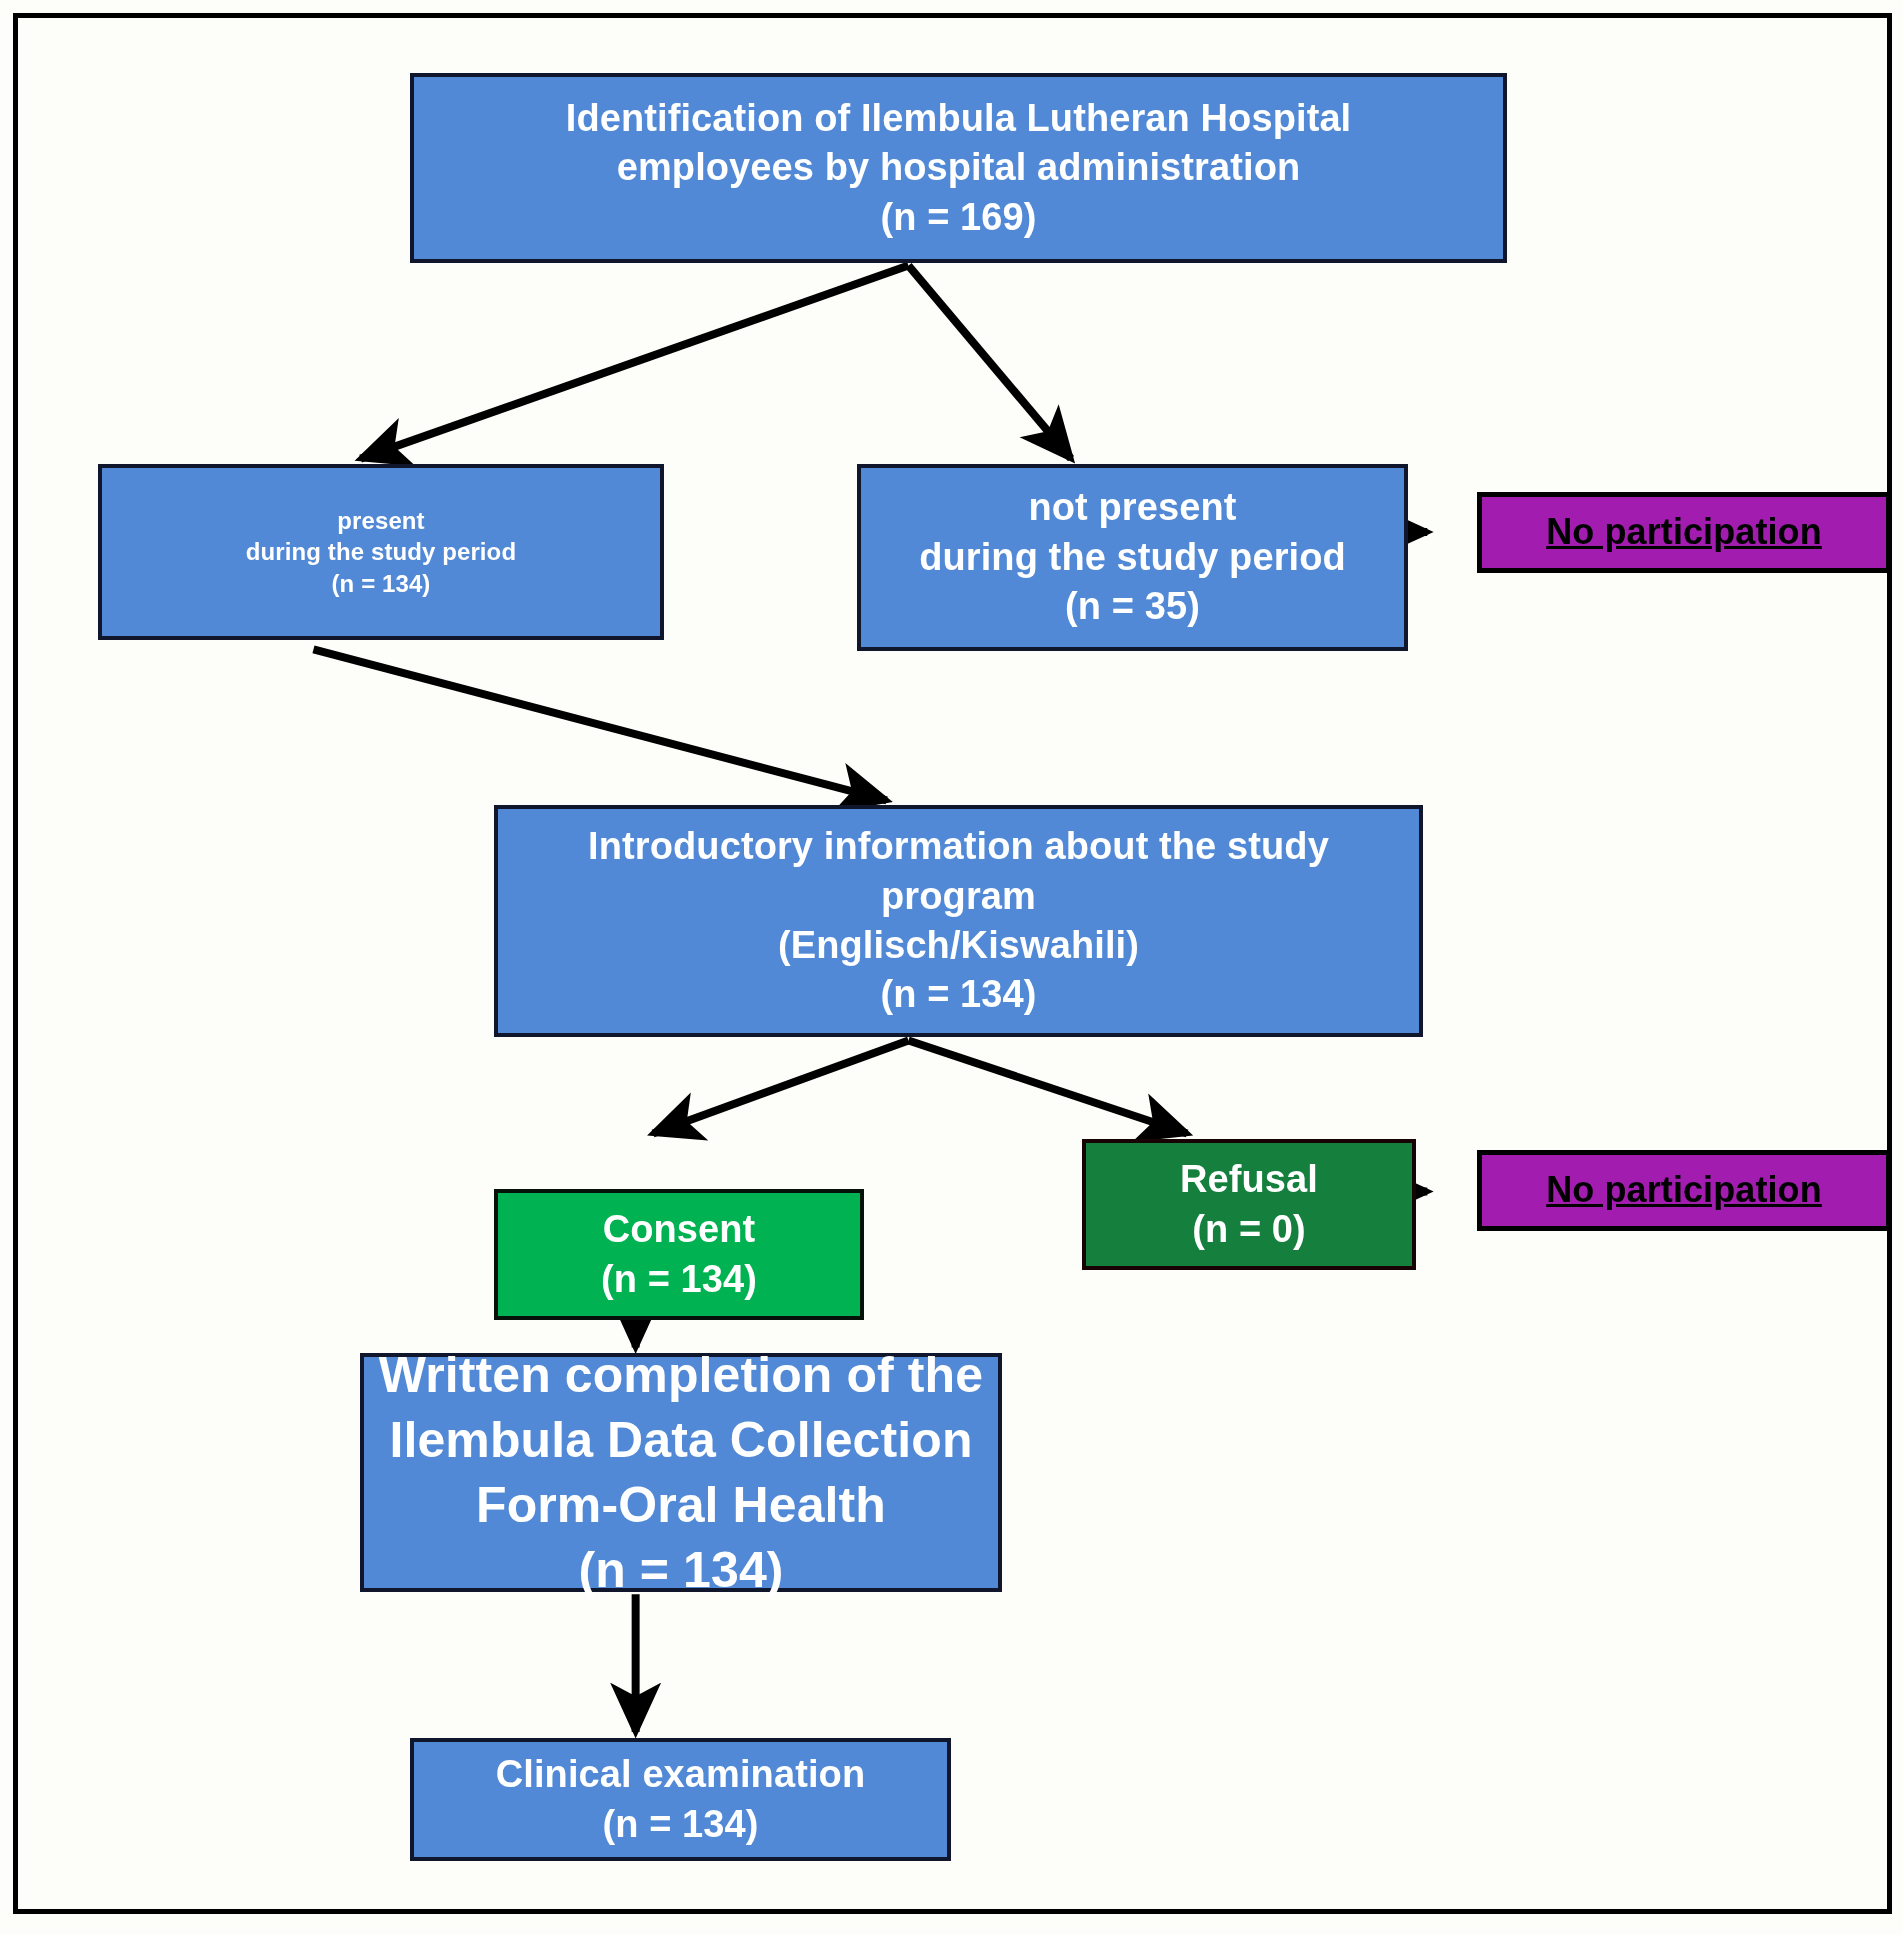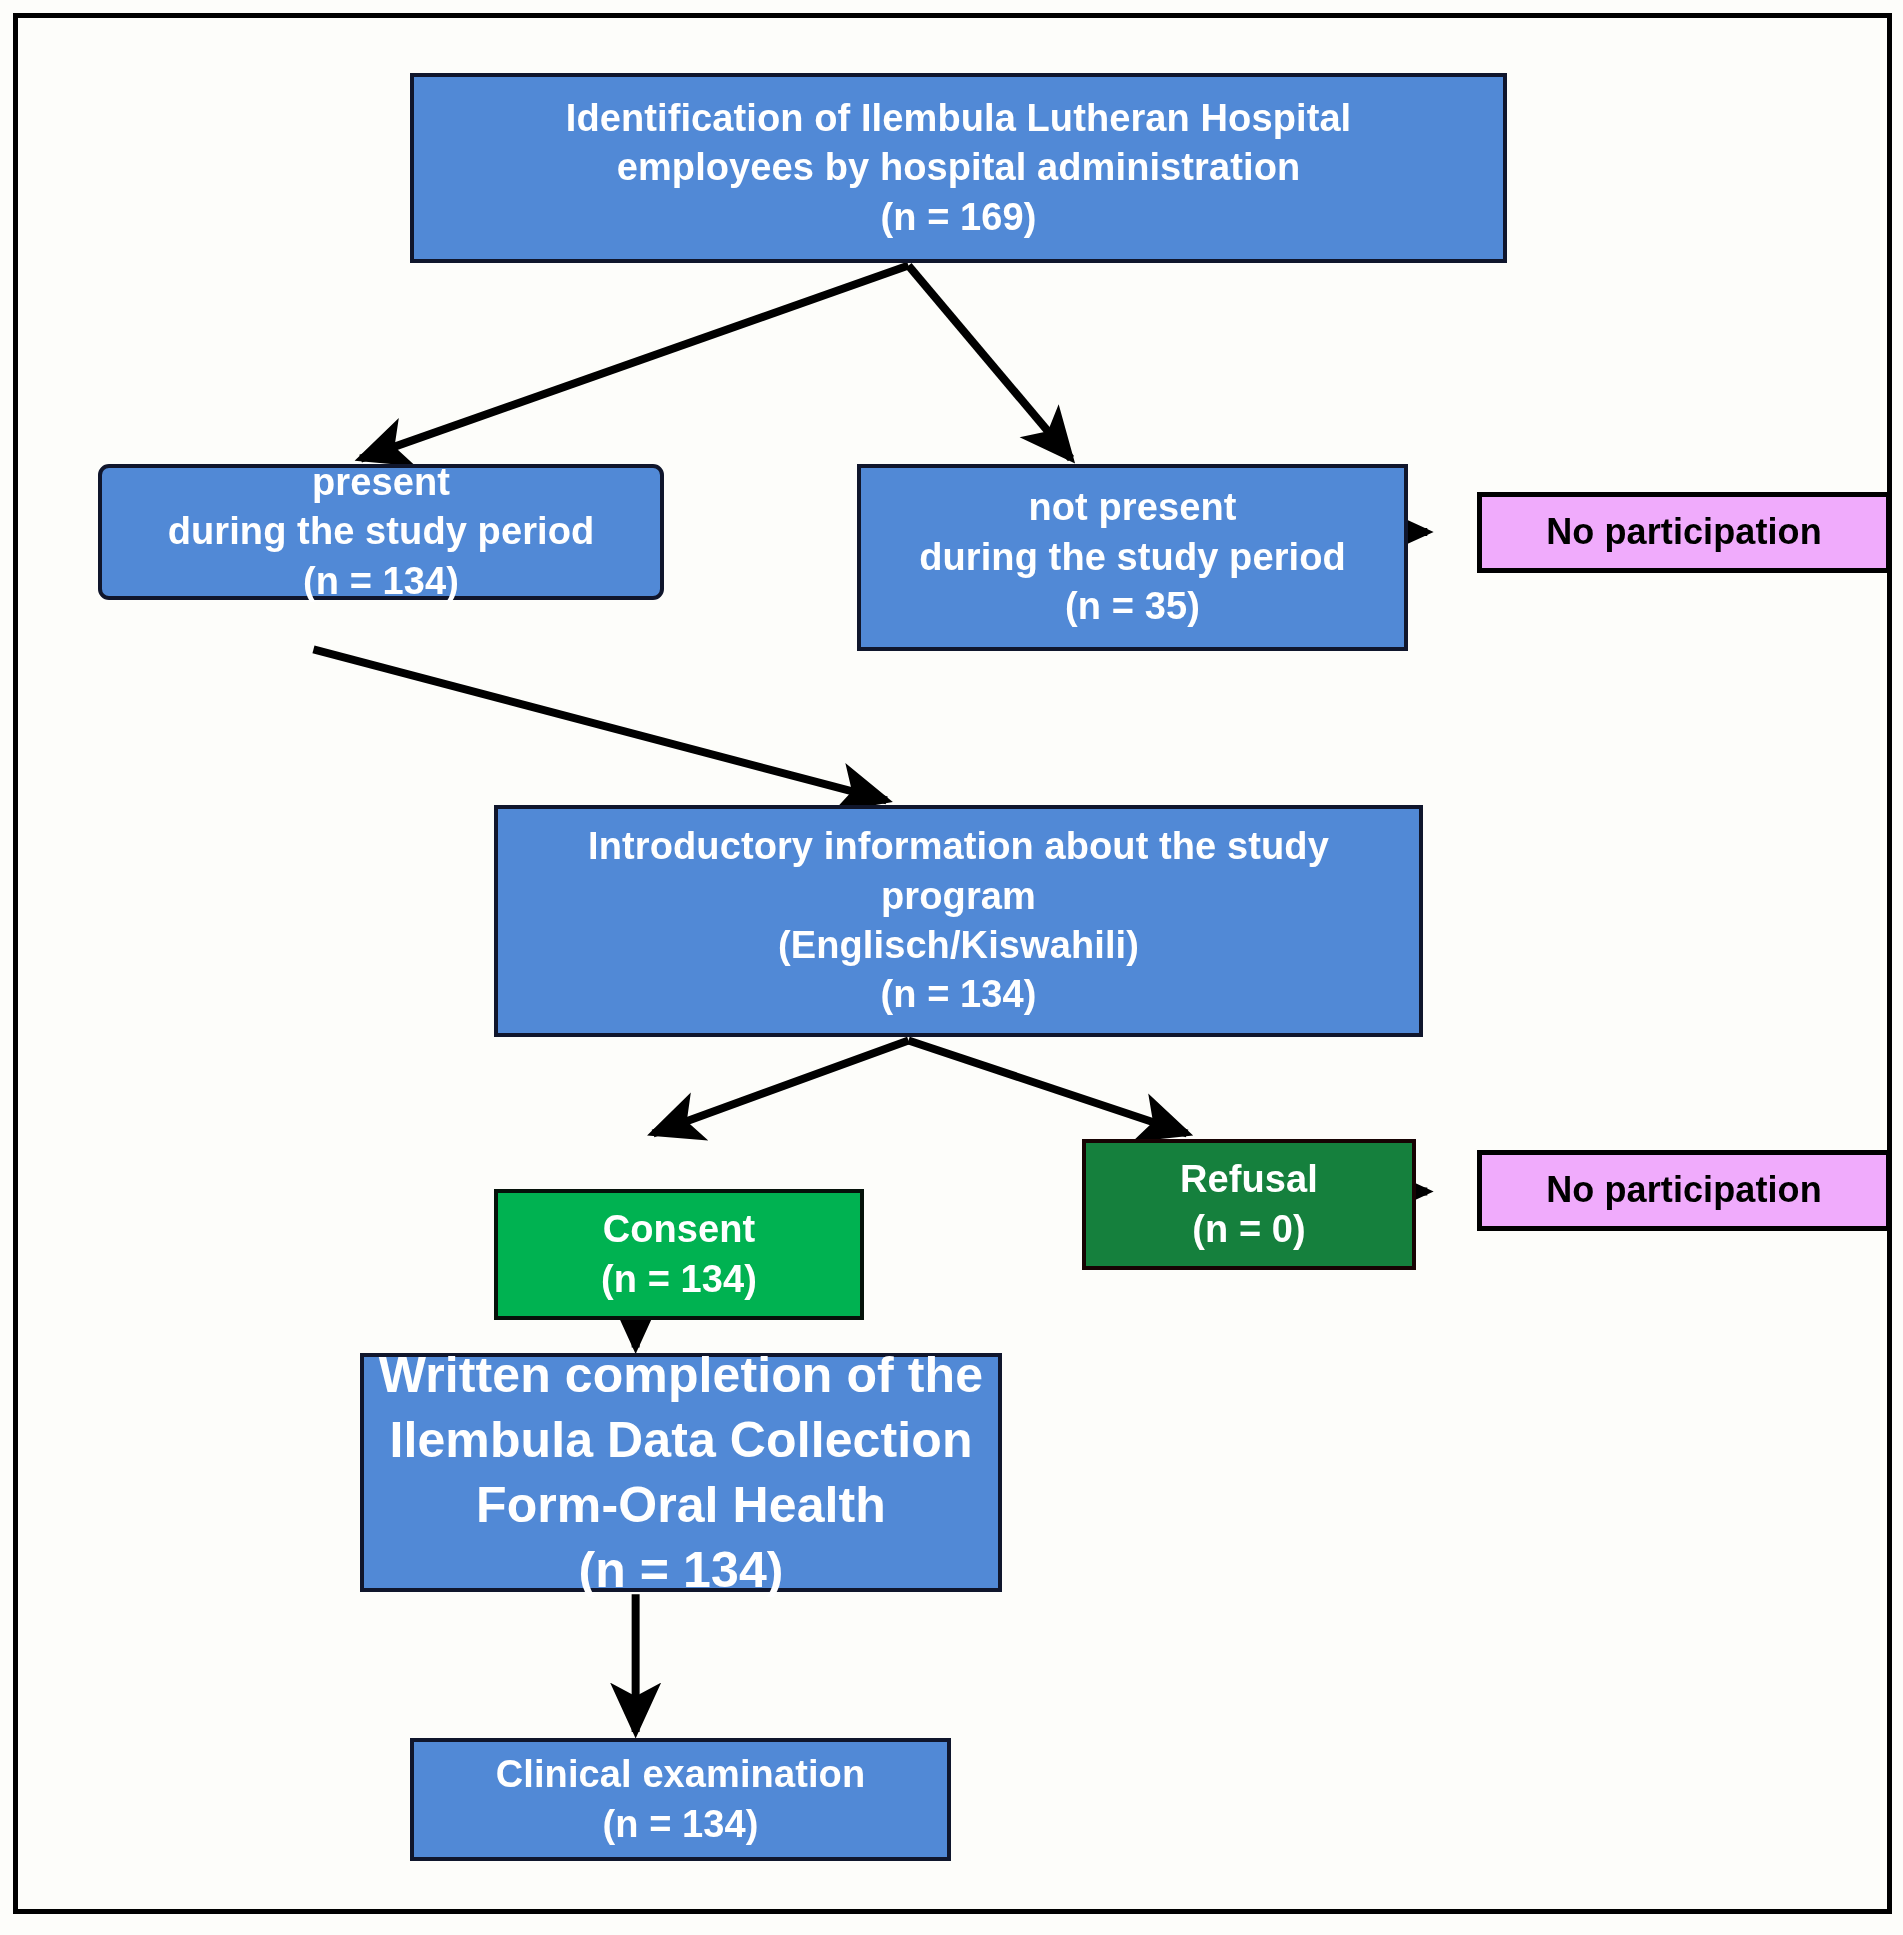--- a/index.html
+++ b/index.html
@@ -55,28 +55,29 @@
     background: #00B251;
     border: 4.4px solid #05120a;
     color: #ffffff;
   }
   .node.red {
     background: #15803d;
     border: 4.4px solid #170303;
     color: #ffffff;
   }
   .node.white {
-    background: #f0abfc;
+    background: #a21caf;
     border: 5.1px solid #000000;
     color: #000000;
+    text-decoration: underline;
   }
 
   
   #node-identification { left:366px;  top:73px;  width:1097px; height:190px; font-size:38px; }
-  #node-present        { left:54px;   top:464px;  width:566px;  height:136px; font-size:38px;border-radius:11px; }
+  #node-present        { left:54px;   top:464px;  width:566px;  height:176px; font-size:24px; }
   #node-not-present    { left:813px; top:464px;  width:551px;  height:187px; font-size:38px; }
   #node-no-part-1      { left:1433px; top:492px;  width:414px;  height:81px; font-size:36px; }
   #node-intro          { left:450px;  top:805px; width:929px; height:232px; font-size:38px; }
   #node-consent        { left:450px;  top:1189px; width:370px;  height:131px; font-size:38px; }
   #node-refusal        { left:1038px; top:1139px; width:334px;  height:131px; font-size:38px; }
   #node-no-part-2      { left:1433px; top:1150px; width:414px;  height:81px; font-size:36px; }
   #node-written        { left:316px;  top:1353px; width:642px;  height:239px; font-size:50px; }
   #node-clinical       { left:366px;  top:1738px; width:541px;  height:123px; font-size:38px; }
 </style>
 </head>

